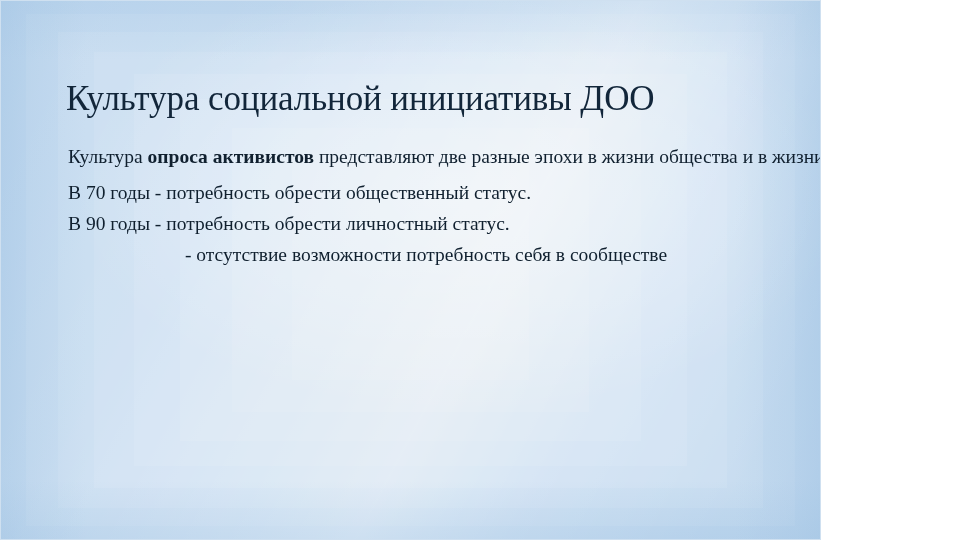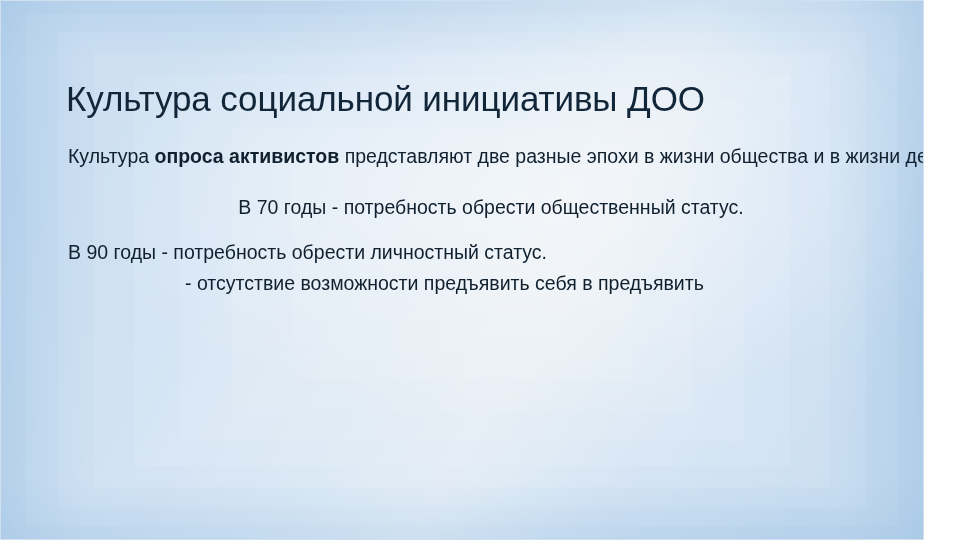--- a/index.html
+++ b/index.html
@@ -5,24 +5,24 @@
 <style>
   html, body {
     margin: 0;
     padding: 0;
     background: #ffffff;
   }
 
   
   .slide {
     position: relative;
-    width: 924px;
+    width: 821px;
     height: 540px;
     overflow: hidden;
-    font-family: Liberation Sans, sans-serif;
+    font-family: Liberation Serif, serif;
     
     background-color: #bdd6ee;
   }
 
   
   .bg-sweep {
     position: absolute;
     inset: 0;
     background:
       linear-gradient(118deg,
@@ -111,23 +111,23 @@
   }
 
   .para {
     margin: 0;
     white-space: nowrap;
   }
 
   
   .para.p1 { line-height: 31px; margin-bottom: 0; }
 
-  .para.p2 { margin-top: 25px; text-align: center; }
+  .para.p2 { margin-top: 11px; }
   .para.p3 { margin-top: 11px; padding-left: 120px; }
-  .para.p4 { margin-top: 25px; }
+  .para.p4 { margin-top: 11px; }
   .para.p5 { margin-top: 11px; padding-left: 117px; }
 
   .b { font-weight: 700; margin-top: 24px; }
 
   
   .slide-border {
     position: absolute;
     inset: 0;
     border: 1px solid #cfe0f0;
     pointer-events: none;
@@ -155,19 +155,19 @@
 
     <div class="body-block">
 
       <p class="para p1"><span>Культура </span><span class="b">опроса активистов</span><span> представляют две разные эпохи в жизни общества и в жизни детских объединений.</span></p>
 
       <p class="para p2">В 70 годы - потребность обрести общественный статус.</p>
 
 
       <p class="para p4">В 90 годы - потребность обрести личностный статус.</p>
 
-      <p class="para p5">- отсутствие возможности предъявить себя в предъявить</p>
+      <p class="para p5">- отсутствие возможности потребность себя в сообществе</p>
 
     </div>
   </div>
 
   <div class="slide-border"></div>
 </div>
 
 </body></html>

